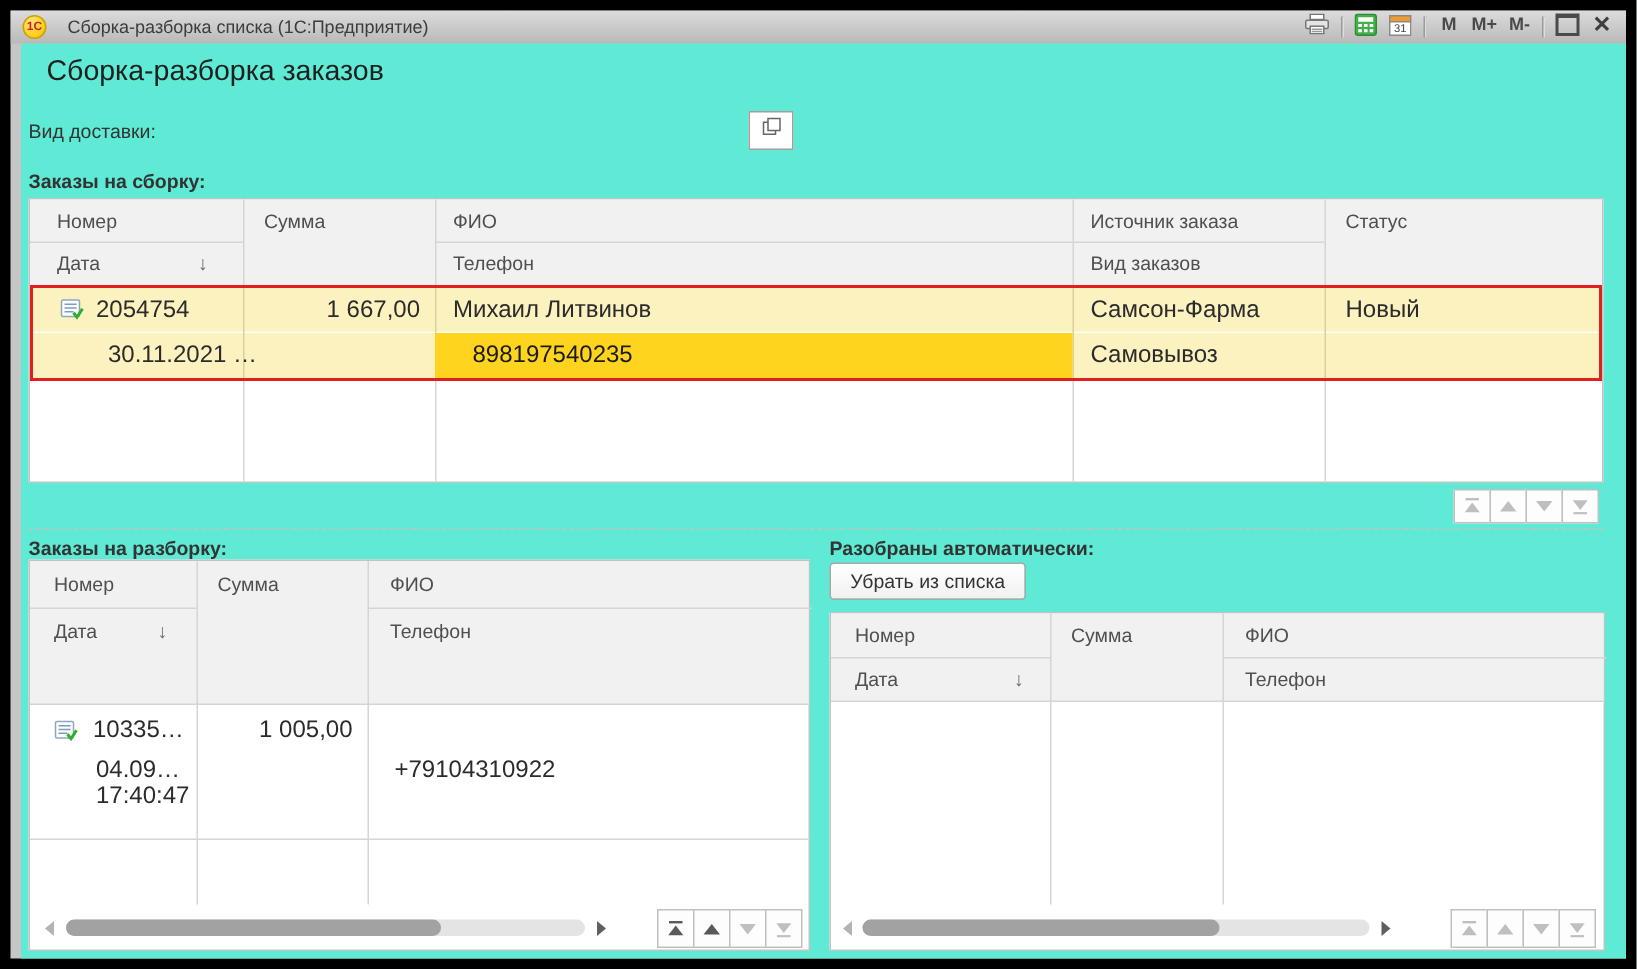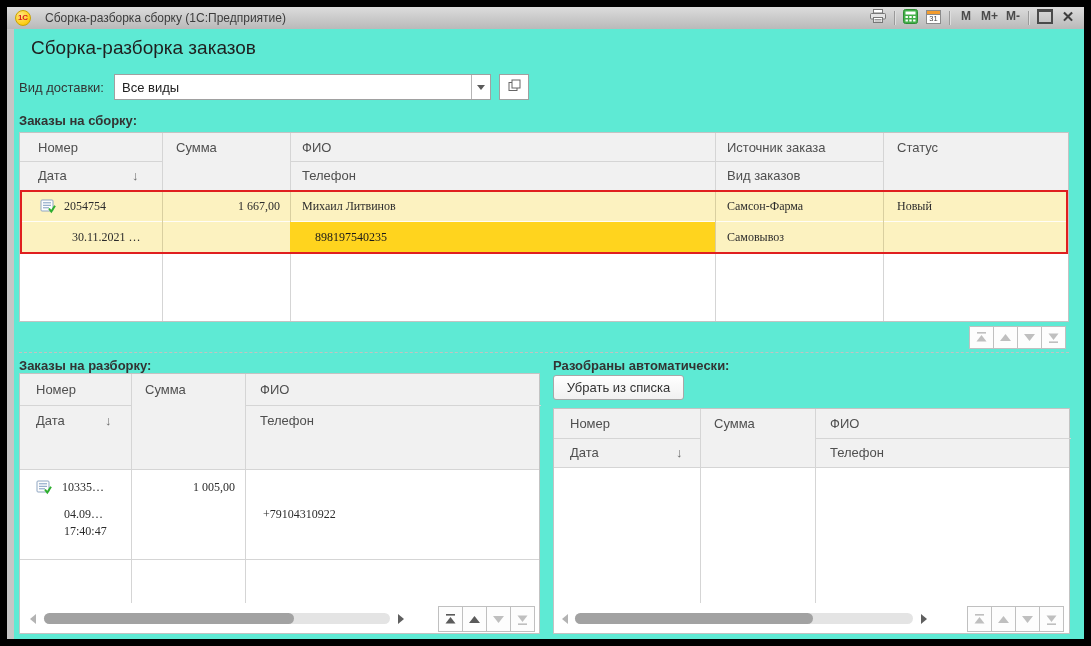--- a/index.html
+++ b/index.html
@@ -29,21 +29,21 @@
   .combo-arrow{width:18px;border-left:1px solid #b5b5b5;display:flex;align-items:center;justify-content:center;}
   .tri-down{width:0;height:0;border-left:4px solid transparent;border-right:4px solid transparent;border-top:5px solid #5a5a5a;}
   .sqbtn{left:485px;top:45px;width:30px;height:26px;border:1px solid #a0a0a0;box-sizing:border-box;background:#fff;display:flex;align-items:center;justify-content:center;}
   
   .tbl{border:1px solid #c3c3c3;box-sizing:border-box;background:#fff;}
   .thead{position:absolute;left:0;top:0;right:0;background:#f1f1f1;border-bottom:1px solid #d5d5d5;}
   .vline{position:absolute;width:1px;background:#d5d5d5;}
   .hline{position:absolute;height:1px;background:#d5d5d5;}
   .hcell{position:absolute;font-size:13px;color:#4f4f4f;display:flex;align-items:center;white-space:nowrap;}
   .sortarrow{font-size:13px;color:#6a6a6a;}
-  .cell{position:absolute;font-size:12px;color:#2b2b2b;display:flex;align-items:center;white-space:nowrap;font-family:Liberation Serif, serif;}
+  .cell{position:absolute;font-size:16px;color:#2b2b2b;display:flex;align-items:center;white-space:nowrap;}
   
   .selrow{position:absolute;left:0;width:1048px;top:57px;height:64px;box-sizing:border-box;
     border:2px solid #e01f1f;background:#fcf2c0;}
   .selrow .rvline{position:absolute;top:0;bottom:0;width:1px;background:#d9cfa0;}
   .selrow .rhline{position:absolute;left:0;right:0;top:29px;height:1px;background:rgba(255,255,255,.85);}
   .goldcell{position:absolute;left:268px;top:30px;width:425px;height:30px;background:#ffd41e;}
   
   .pushbtn{border:1px solid #a8a8a8;border-radius:3px;background:linear-gradient(#ffffff,#f1f1f1);
     font-size:13px;color:#333;display:flex;align-items:center;justify-content:center;box-sizing:border-box;}
   
@@ -62,21 +62,21 @@
 </style>
 </head>
 <body>
 
 <div class="win">
 
   <div class="titlebar">
     <div class="logo">
         <span>1С</span>
       </div>
-    <div class="tb-title">Сборка-разборка сборку  (1С:Предприятие)</div>
+    <div class="tb-title">Сборка-разборка списка  (1С:Предприятие)</div>
     <div class="tb-right">
       <div class="tb-btn">
         <span class="docicon">
           <svg width="18" height="14" viewBox="0 0 18 14">
               <rect x="4.5" y="0.5" width="9" height="3.5" fill="#fff" stroke="#777"></rect>
               <rect x="1.5" y="4.5" width="15" height="5.5" rx="1" fill="#e4e4e4" stroke="#777"></rect>
               <rect x="4.5" y="8.5" width="9" height="5" fill="#fff" stroke="#777"></rect>
               <line x1="5.5" y1="10.5" x2="12.5" y2="10.5" stroke="#999"></line>
               <line x1="5.5" y1="12" x2="12.5" y2="12" stroke="#999"></line>
             </svg>
@@ -120,26 +120,20 @@
           <span>✕</span>
         </div>
     </div>
   </div>
 
   <div class="content">
 
     <div class="abs page-title">Сборка-разборка заказов</div>
 
     <div class="abs lbl" style="left:5px;top:51px;">Вид доставки:</div>
-    <div class="abs combo">
-      <div class="combo-text">Все виды</div>
-      <div class="combo-arrow">
-          <span class="tri-down"></span>
-        </div>
-    </div>
     <div class="abs sqbtn">
       <span>
         <svg width="13" height="13" viewBox="0 0 13 13">
             <rect x="1" y="3.5" width="8" height="8" fill="#fff" stroke="#666"></rect>
             <rect x="4" y="1" width="8" height="8" fill="#fff" stroke="#666"></rect>
           </svg>
       </span>
     </div>
 
     <div class="abs seclbl" style="left:5px;top:84px;">Заказы на сборку:</div>

